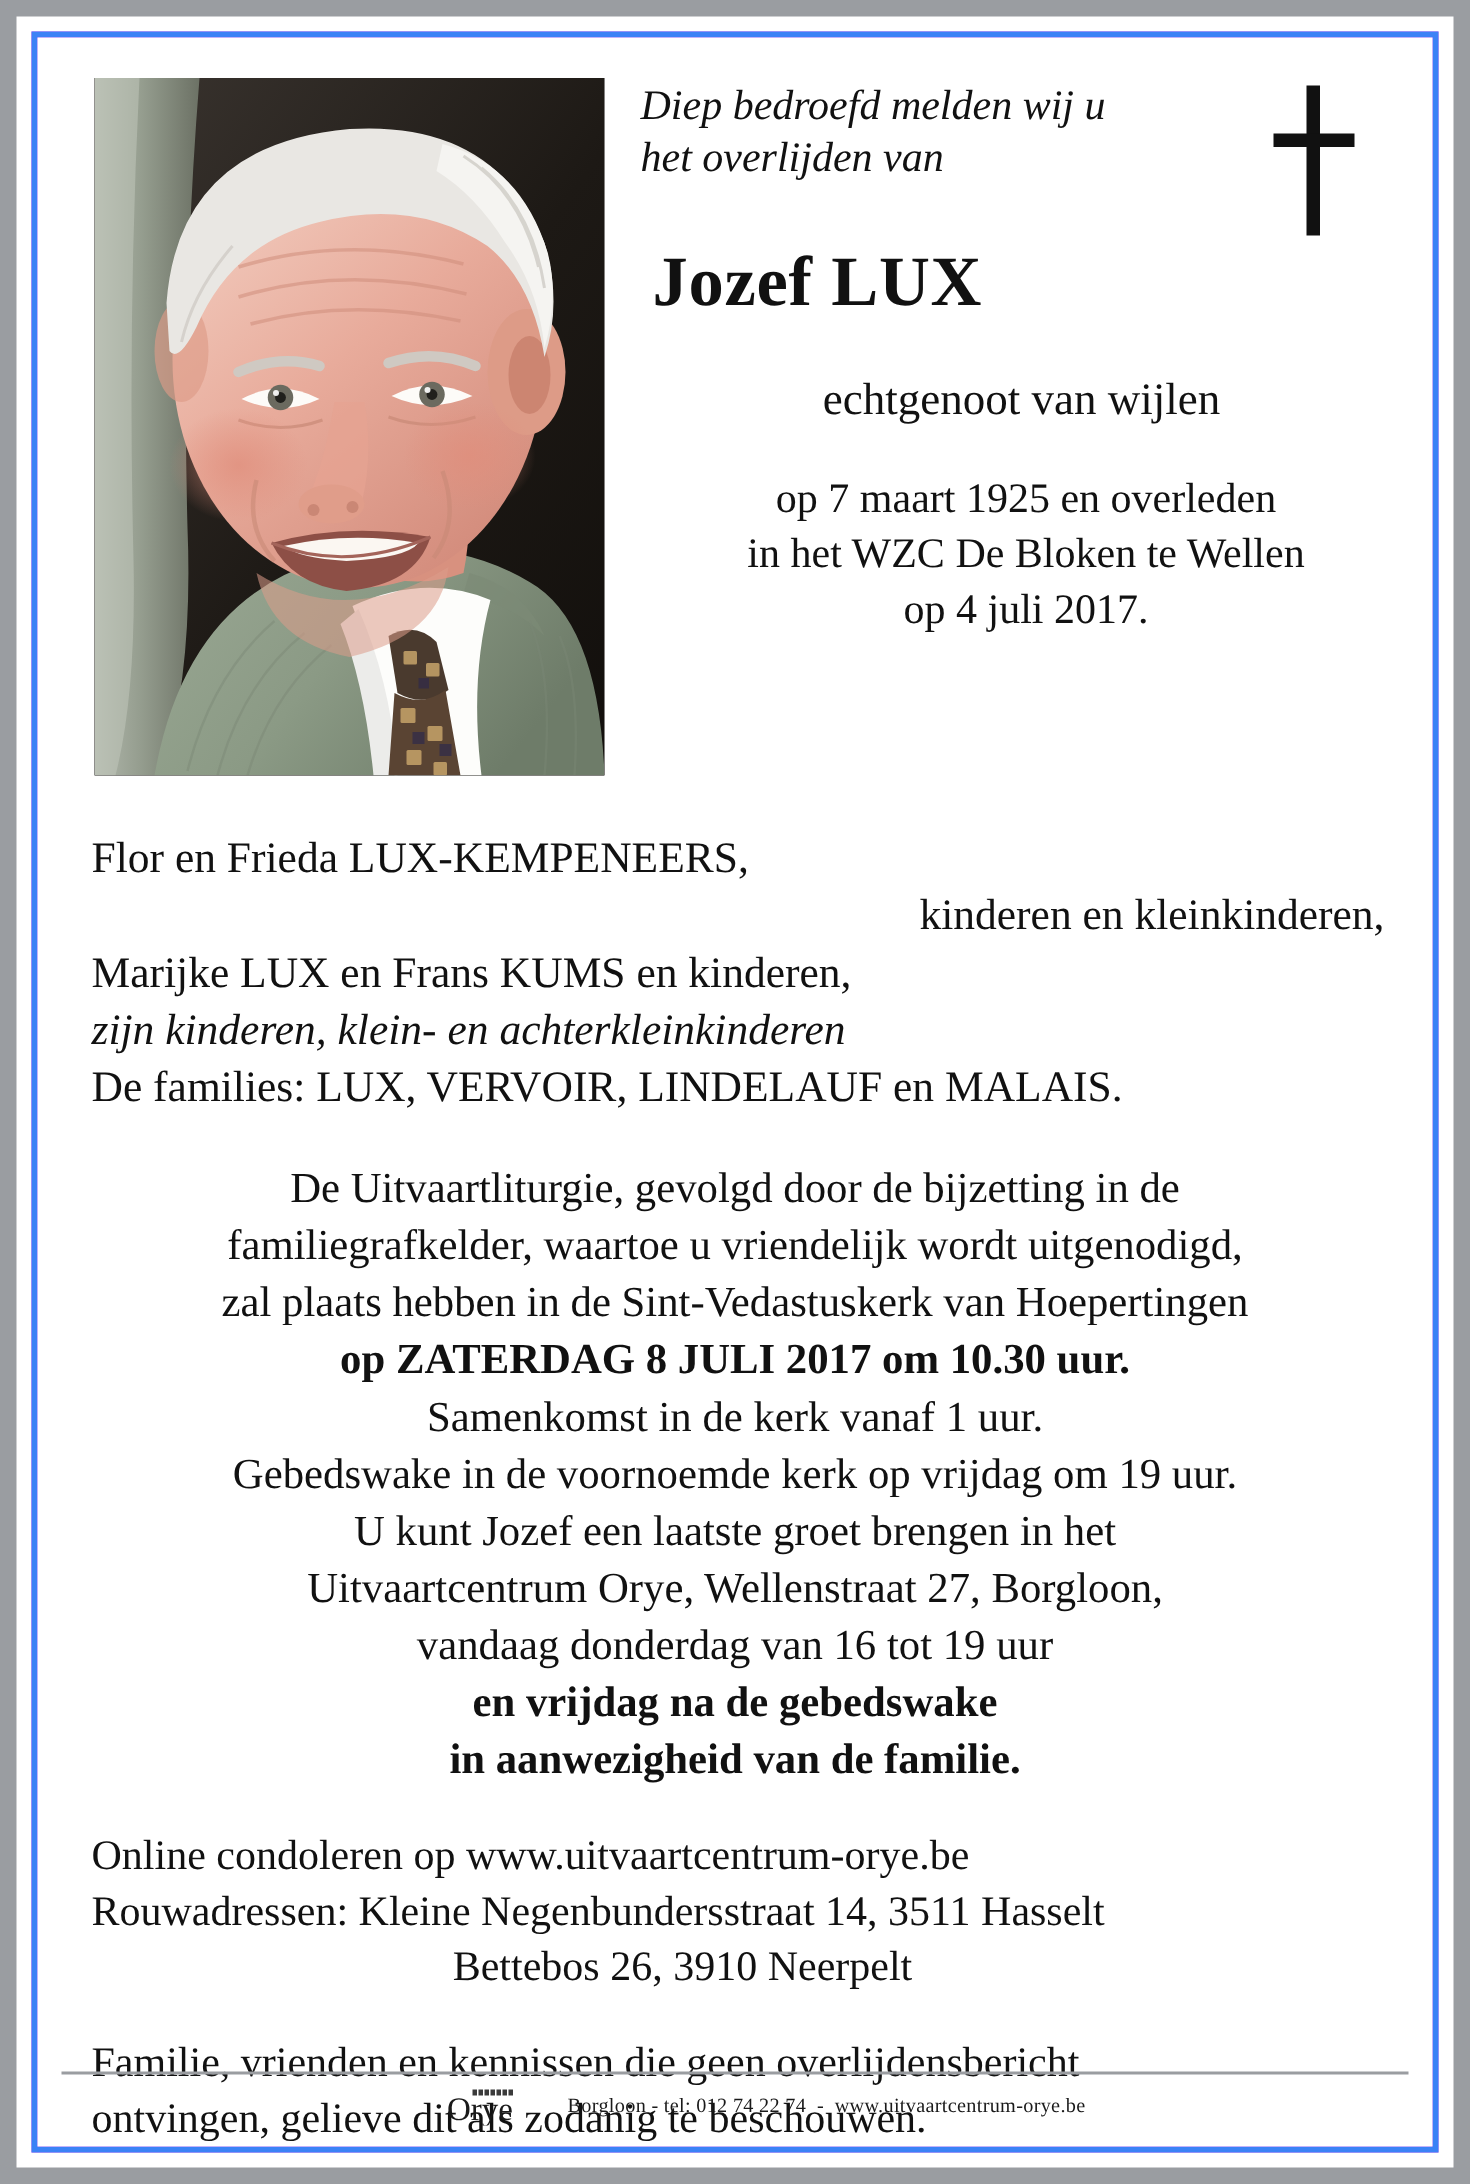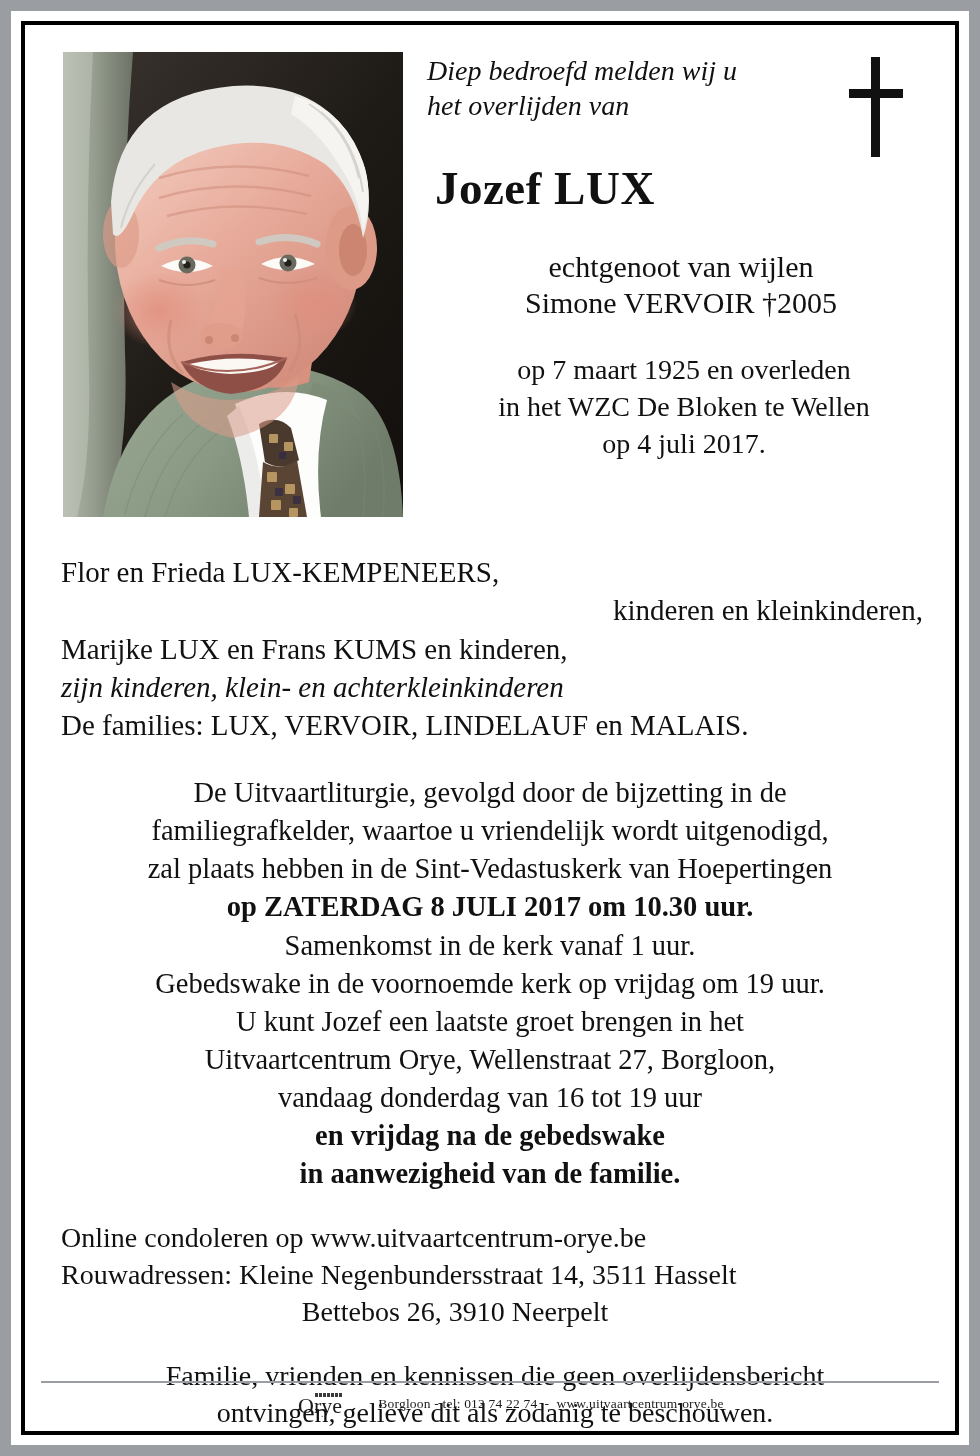--- a/index.html
+++ b/index.html
@@ -30,21 +30,21 @@
   .frame-gap {
     width: 100%;
     height: 100%;
     background: #ffffff;
     padding: 10px;
   }
 
   .inner-border {
     width: 100%;
     height: 100%;
-    border: 4px solid #000000;
+    border: 4px solid #3b82f6;
     background: #d946ef;
     position: relative;
   }
 
   .card {
     position: absolute;
     left: 0; top: 0; right: 0; bottom: 0;
     background: #ffffff;
     padding: 14px 22px 0 22px;
     overflow: hidden;
@@ -143,21 +143,21 @@
     line-height: 1.33;
     padding: 26px 4px 0 14px;
   }
   .cond-left   { text-align: left; }
   .cond-center { text-align: center; padding-right: 80px; }
 
   
   .closing {
     font-size: 28px;
     line-height: 1.33;
-    text-align: center;
+    text-align: left;
     padding: 26px 4px 0 14px;
   }
 
   
   .footer-rule {
     position: absolute;
     left: 16px;
     right: 16px;
     bottom: 48px;
     height: 2px;
@@ -324,21 +324,20 @@
           <div class="header-text">
             <div class="intro">
               <div>Diep bedroefd melden wij u</div>
               <div>het overlijden van</div>
             </div>
 
             <div class="deceased-name">Jozef LUX</div>
 
             <div class="spouse">
               <div>echtgenoot van wijlen</div>
-              <div>Simone VERVOIR †2005</div>
             </div>
 
             <div class="birth-death">
               <div>op 7 maart 1925 en overleden</div>
               <div>in het WZC De Bloken te Wellen</div>
               <div>op 4 juli 2017.</div>
             </div>
           </div>
 
           <div class="cross">

